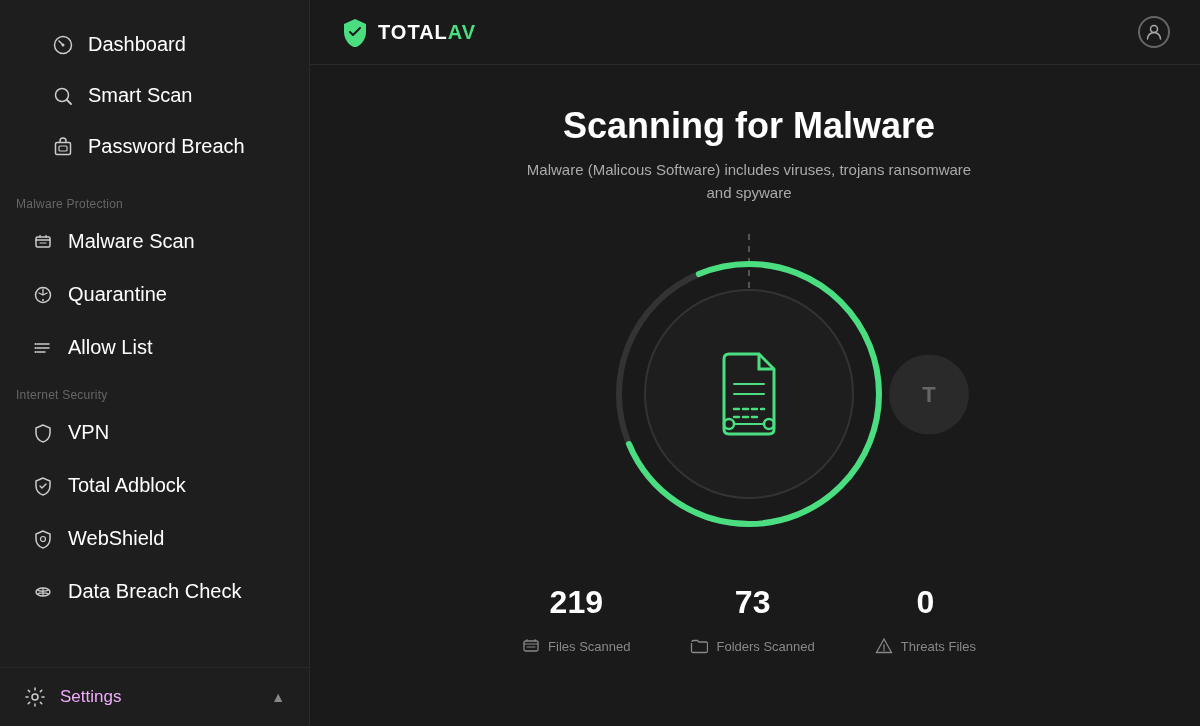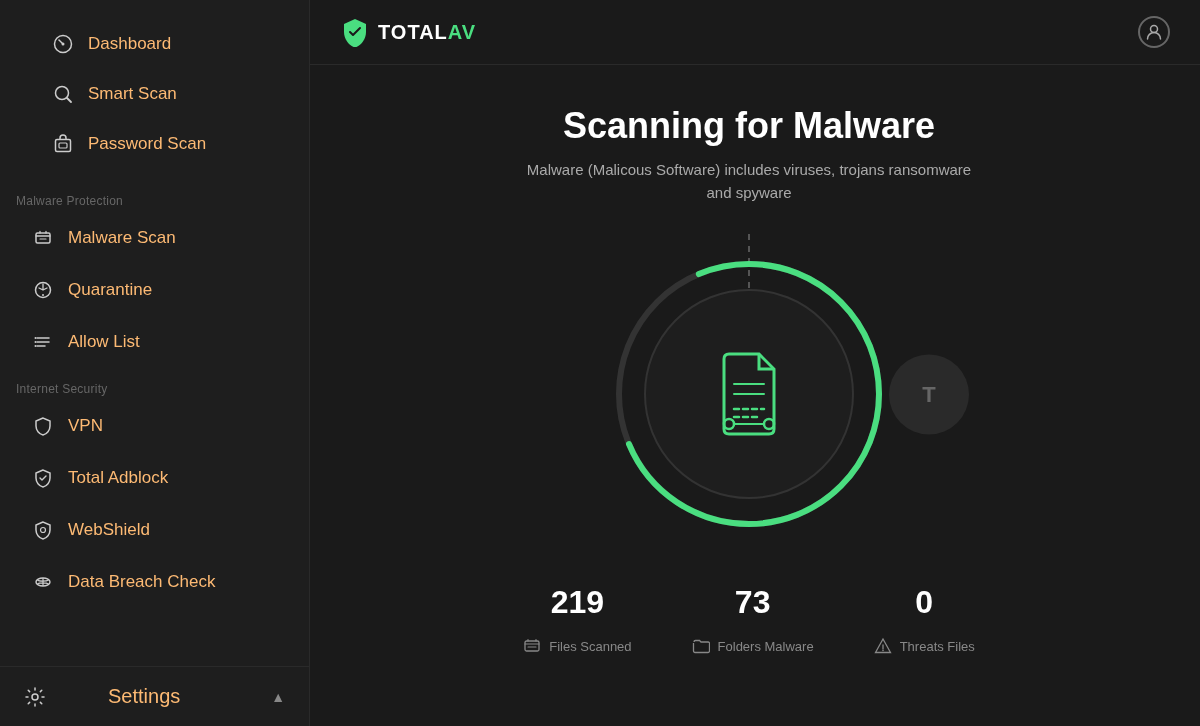--- a/index.html
+++ b/index.html
@@ -33,23 +33,23 @@
       display: flex;
       align-items: center;
       gap: 14px;
       padding: 13px 24px;
       cursor: pointer;
       border-radius: 6px;
       margin: 2px 8px;
       transition: background 0.15s;
     }
     .sidebar-item .item-label {
-      font-size: 17px;
+      font-size: 20px;
       font-weight: 500;
-      color: #fdba74;
+      color: #ffffff;
     }
     .sidebar-item .icon-wrap {
       width: 22px;
       height: 22px;
       display: flex;
       align-items: center;
       justify-content: center;
       flex-shrink: 0;
     }
 
@@ -67,25 +67,24 @@
       padding: 4px 0;
     }
     .settings-item {
       display: flex;
       align-items: center;
       gap: 14px;
       padding: 14px 24px;
       cursor: pointer;
     }
     .settings-item .item-label {
-      font-size: 20px;
+      font-size: 17px;
       font-weight: 500;
-      color: #fdba74;
+      color: #f0abfc;
       flex: 1;
-      margin-left: 48px;
     }
     .settings-item .chevron {
       color: #888;
       font-size: 14px;
     }
 
     
     .main {
       flex: 1;
       display: flex;
@@ -302,21 +301,21 @@
     </div>
 
     <div class="sidebar-item">
       <div class="icon-wrap">
         <svg width="20" height="20" viewBox="0 0 20 20" fill="none">
           <rect x="2.5" y="5.5" width="15" height="12" rx="1.5" stroke="#ccc" stroke-width="1.5"></rect>
           <rect x="6" y="9" width="8" height="5" rx="1" stroke="#ccc" stroke-width="1.2"></rect>
           <path d="M7 5.5V4a3 3 0 016 0v1.5" stroke="#ccc" stroke-width="1.5"></path>
         </svg>
       </div>
-      <span class="item-label">Password Scan</span>
+      <span class="item-label">Password Breach</span>
     </div>
   </div>
 
   <div class="section-label">Malware Protection</div>
 
   <div class="sidebar-item">
     <div class="icon-wrap">
       <svg width="20" height="20" viewBox="0 0 20 20" fill="none">
         <rect x="3" y="5" width="14" height="10" rx="1.5" stroke="#ccc" stroke-width="1.5"></rect>
         <path d="M3 8h14M7 5V3.5M13 5V3.5" stroke="#ccc" stroke-width="1.3" stroke-linecap="round"></path>
@@ -480,21 +479,21 @@
           <span class="stat-label">Files Scanned</span>
         </div>
       </div>
 
       <div class="stat-item">
         <span class="stat-number">73</span>
         <div class="stat-label-row">
           <svg class="stat-icon" viewBox="0 0 18 18" fill="none">
             <path d="M2 5a1.5 1.5 0 011.5-1.5h4l1.5 1.5h7A1.5 1.5 0 0117.5 7v7A1.5 1.5 0 0116 15.5H3A1.5 1.5 0 011.5 14V6" stroke="#888" stroke-width="1.3" fill="none"></path>
           </svg>
-          <span class="stat-label">Folders Malware</span>
+          <span class="stat-label">Folders Scanned</span>
         </div>
       </div>
 
       <div class="stat-item">
         <span class="stat-number">0</span>
         <div class="stat-label-row">
           <svg class="stat-icon" viewBox="0 0 18 18" fill="none">
             <path d="M9 2L1.5 15.5h15L9 2z" stroke="#888" stroke-width="1.3" fill="none"></path>
             <path d="M9 8v4" stroke="#888" stroke-width="1.3" stroke-linecap="round"></path>
             <circle cx="9" cy="13.5" r="0.8" fill="#888"></circle>

